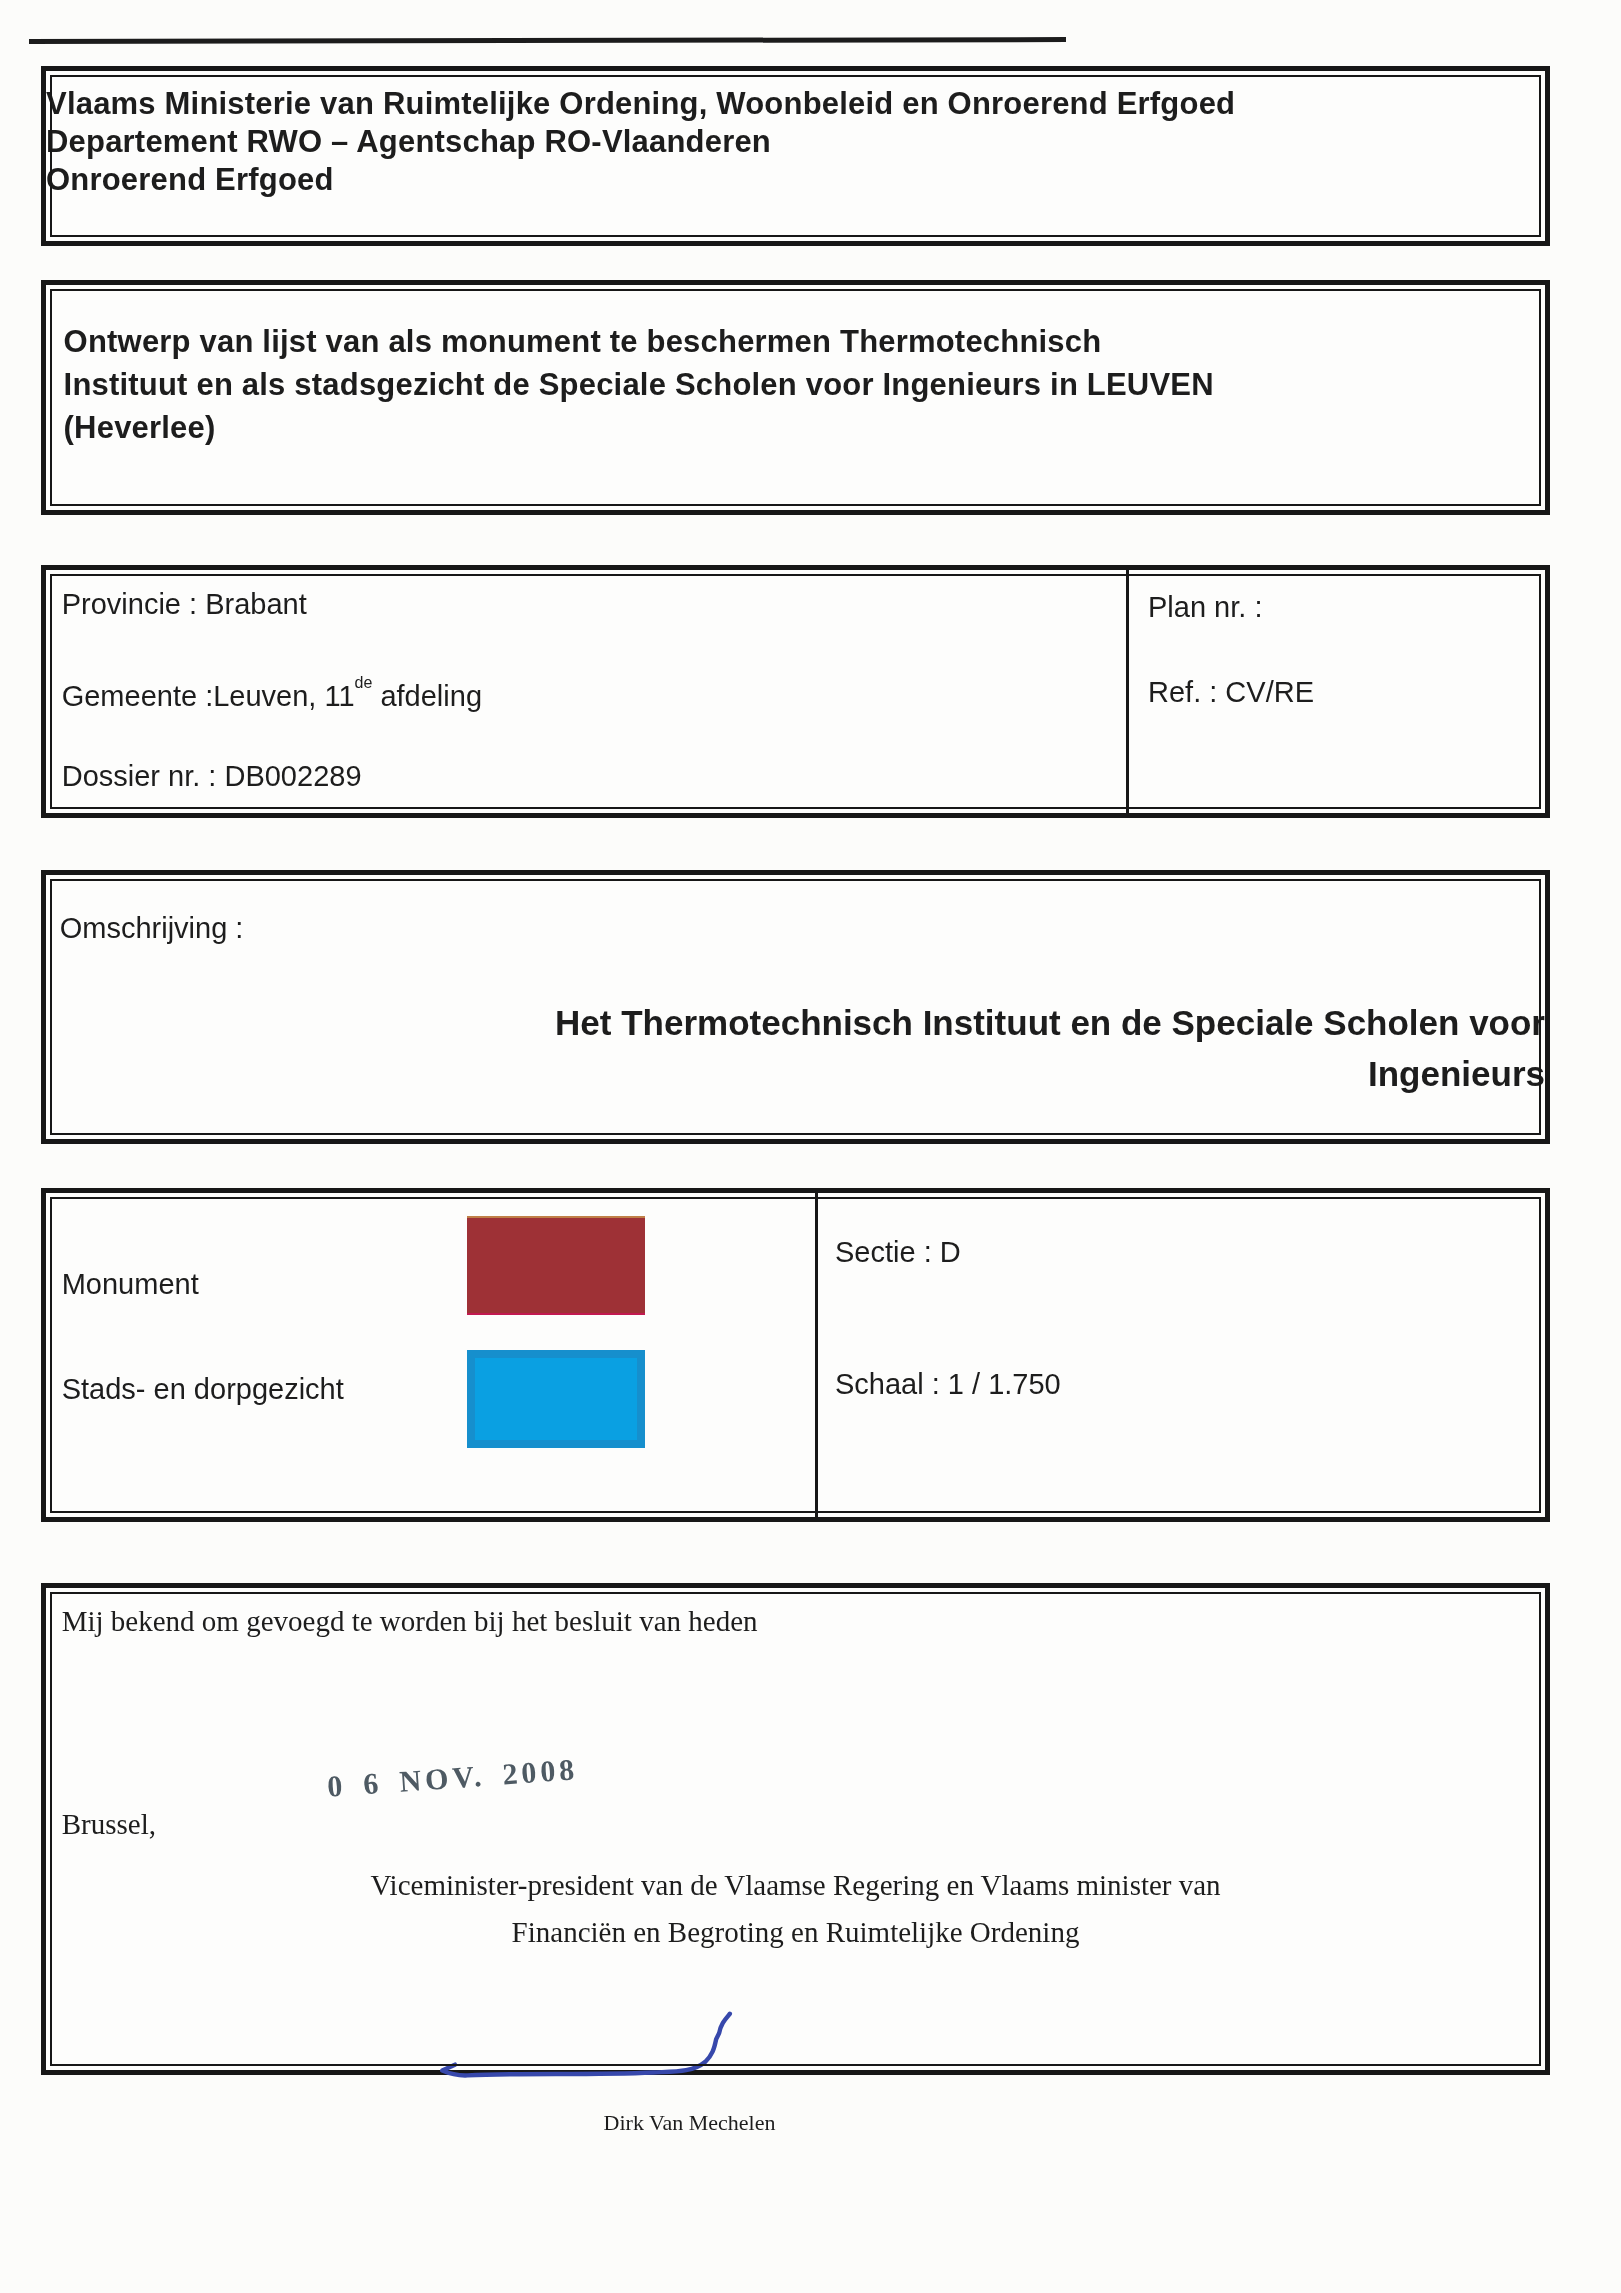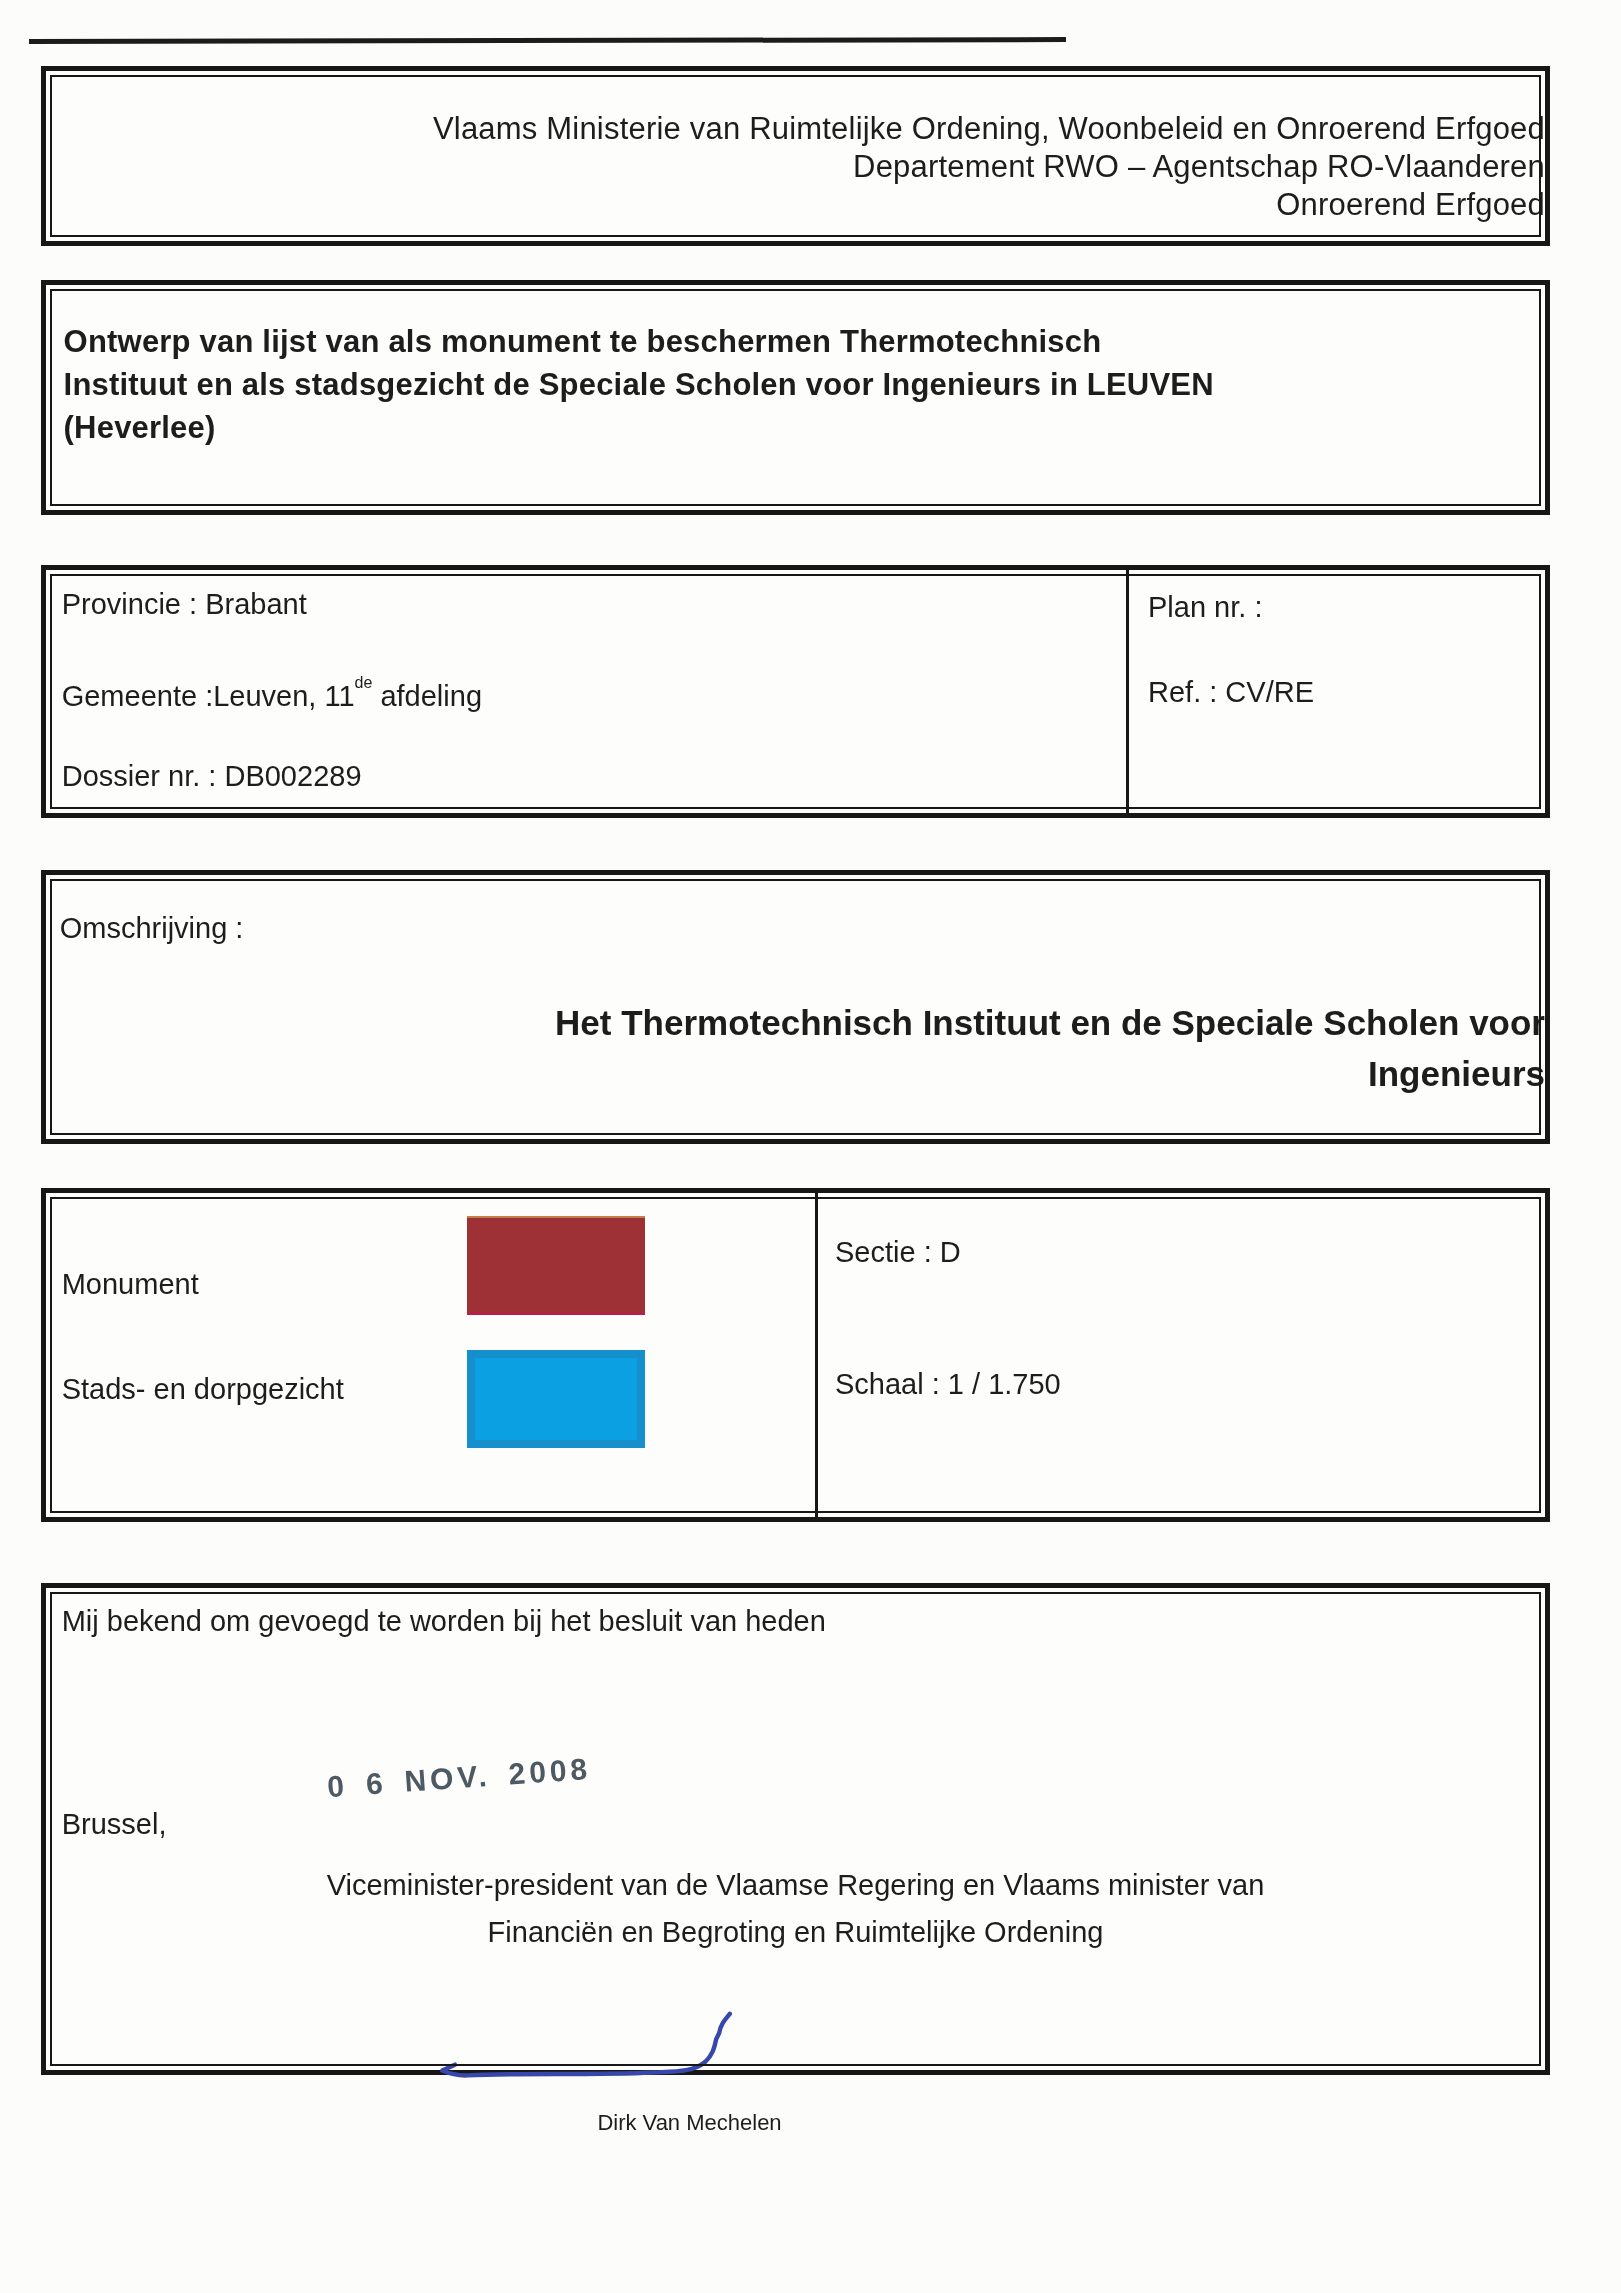--- a/index.html
+++ b/index.html
@@ -22,27 +22,26 @@
   }
   .dbox::after {
     content:""; position:absolute; inset:3.9px;
     border:2.9px solid #171717; pointer-events:none;
   }
   #box-ministry { top:66px;  height:180px; }
   #box-title    { top:280px; height:235px; }
   #box-info     { top:565px; height:253px; }
   #box-descr    { top:870px; height:274px; }
   #box-legend   { top:1188px; height:334px; }
-  #box-sign     { top:1583px; height:492px; }
+  #box-sign     { top:1583px; height:492px;font-family:Liberation Serif, serif; }
 
   .ministry-text {
     position:absolute; left:0; right:0; top:13.7px;
-    text-align:right; font-weight:normal; font-size:31px; line-height:38px;
+    text-align:left; font-weight:bold; font-size:31px; line-height:38px;
     letter-spacing:0.2px;
-    margin-top:25px;
   }
   .title-text {
     position:absolute; left:17.6px; right:13.7px; top:35px;
     font-weight:bold; font-size:31px; line-height:43px; letter-spacing:0.2px;
   }
   .cell-row { position:absolute; font-size:29px; white-space:nowrap; }
   sup.sup { font-size:16px; vertical-align:17.6px; }
 
   .vdivider { position:absolute; top:0; bottom:0; width:2.9px; background:#171717; }
 

